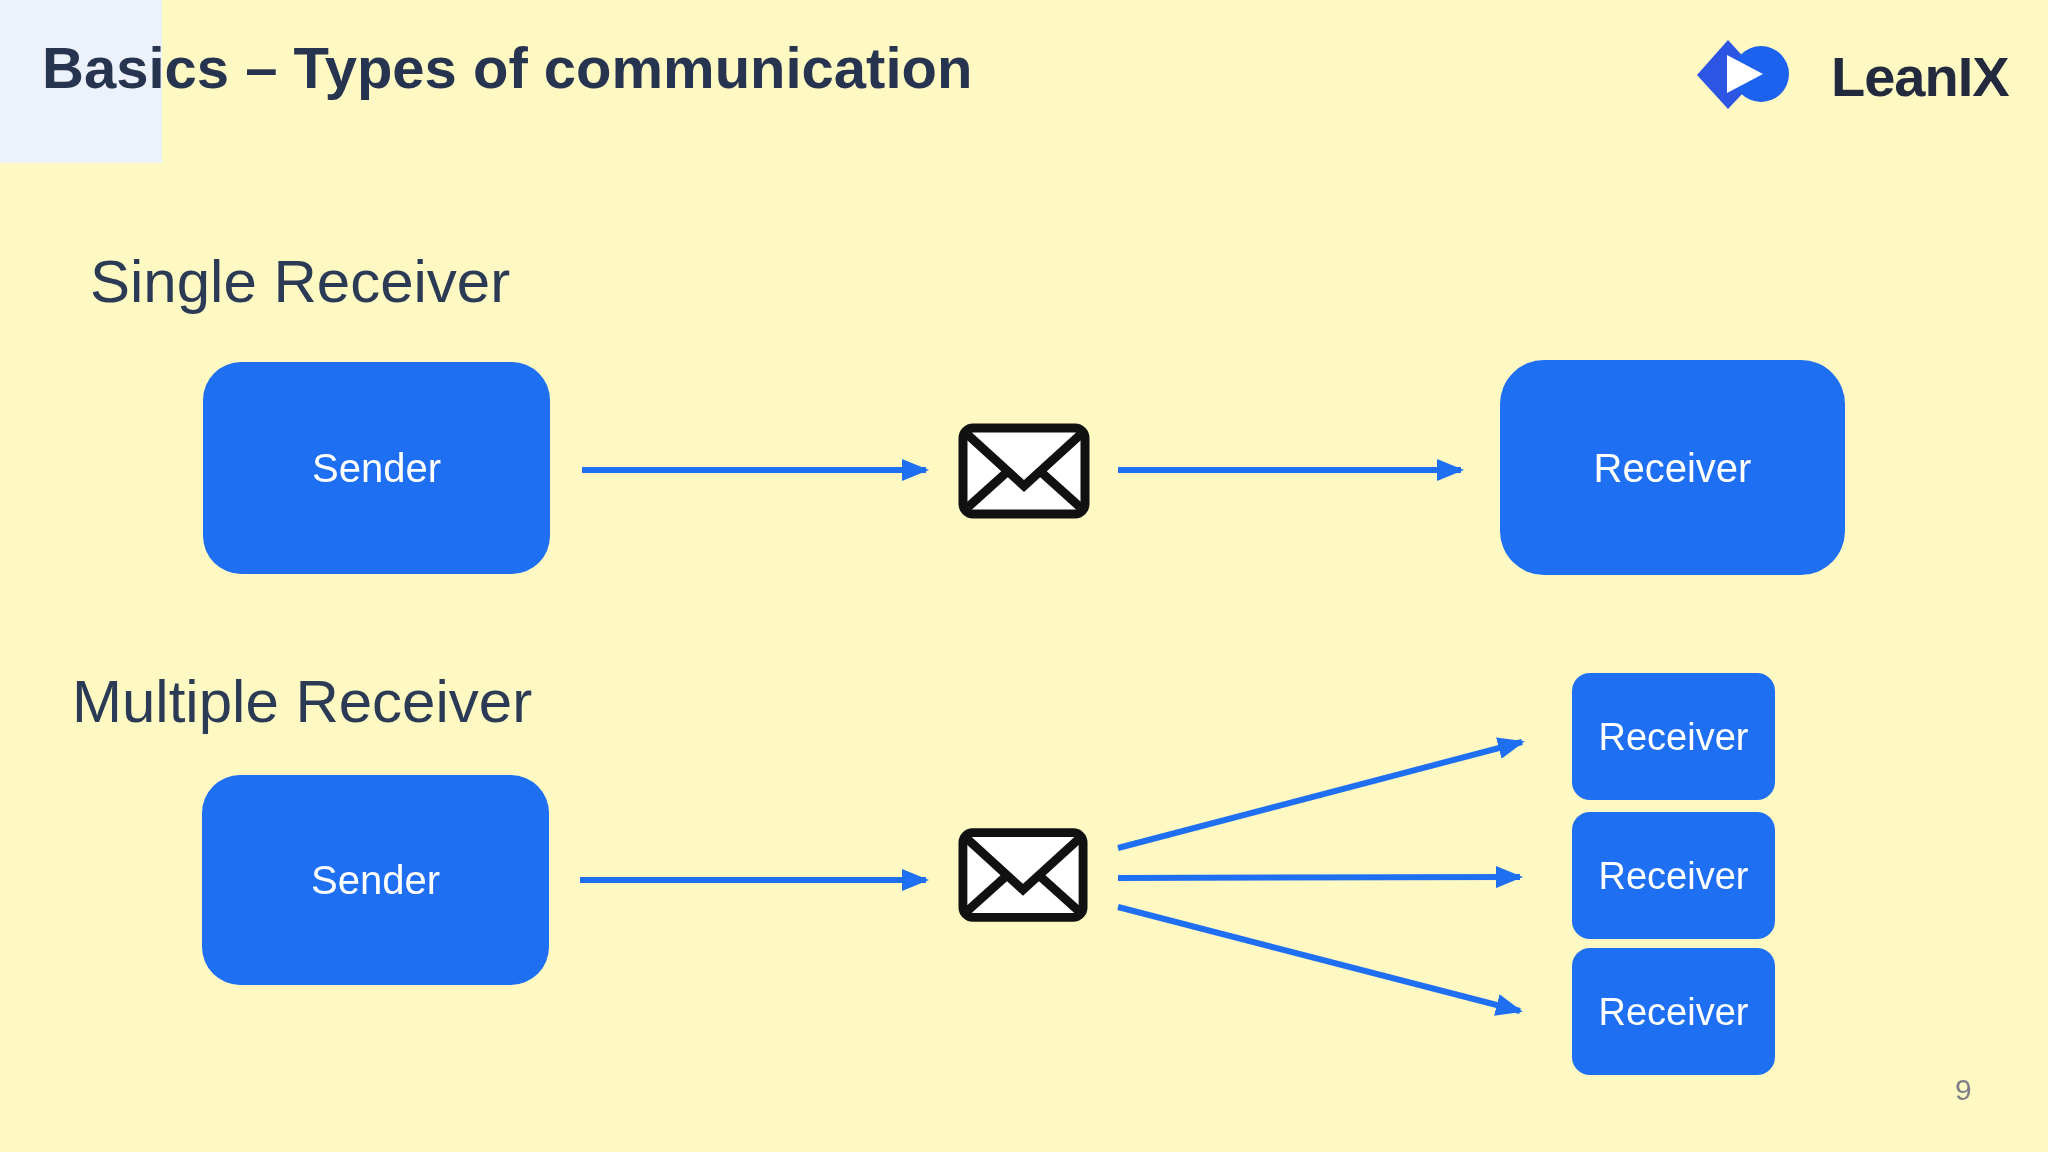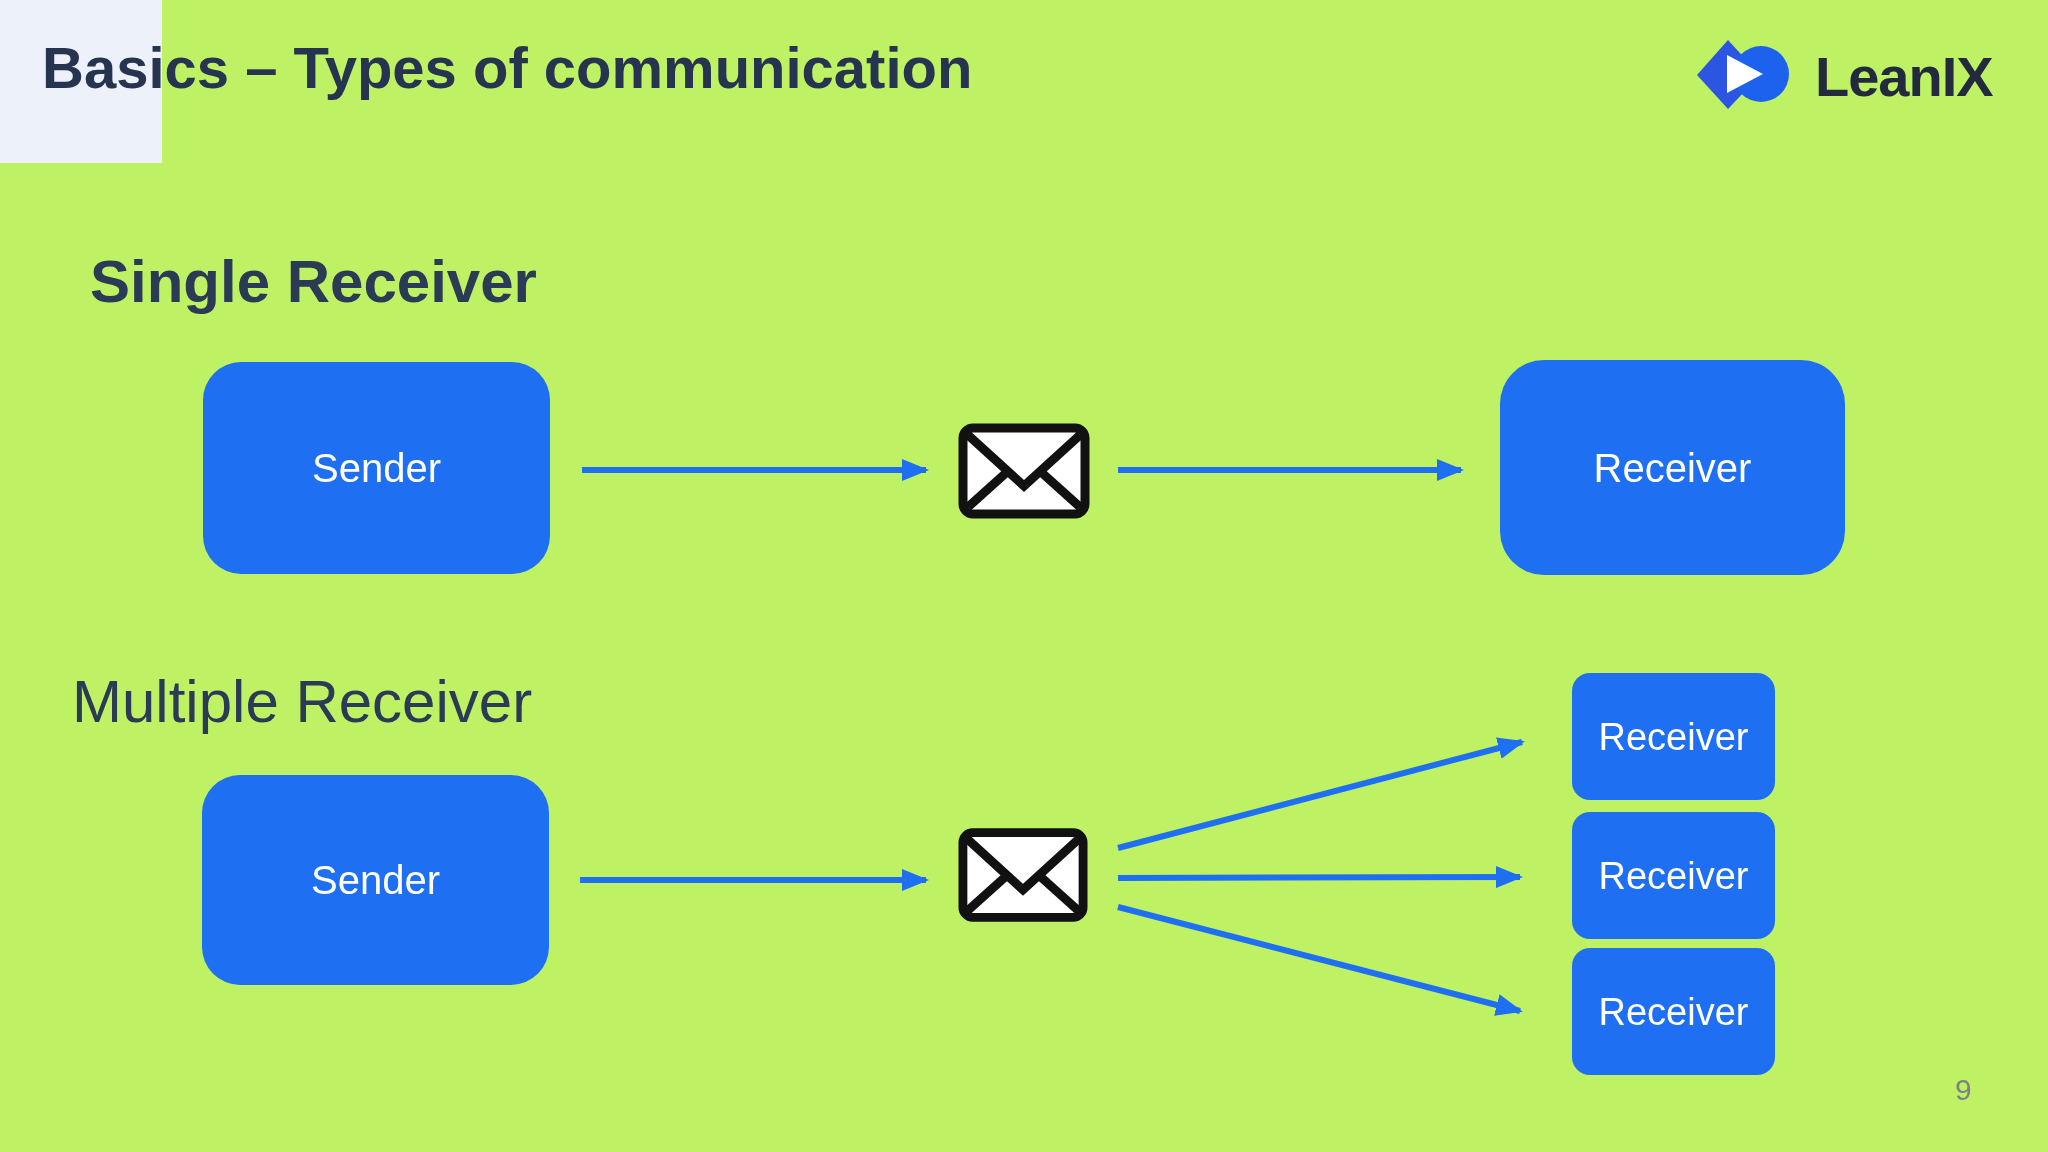--- a/index.html
+++ b/index.html
@@ -5,21 +5,21 @@
   html, body {
     margin: 0;
     padding: 0;
     background: #ffffff;
     font-family: "Liberation Sans", "DejaVu Sans", sans-serif;
   }
   #slide {
     position: relative;
     width: 2048px;
     height: 1152px;
-    background: #bef264;
+    background: #fef9c3;
     overflow: hidden;
   }
   .corner-rect {
     position: absolute;
     left: 0; top: 0;
     width: 162px; height: 163px;
     background: #edf1fa;
   }
   .slide-title {
     position: absolute;
@@ -30,35 +30,35 @@
     line-height: 1.1;
     white-space: nowrap;
   }
   .logo {
     position: absolute;
     left: 1697px; top: 38px;
     display: flex;
     align-items: center;
   }
   .logo-text {
-    margin-left: 26px;
+    margin-left: 42px;
     font-size: 56px;
     font-weight: bold;
     color: #232a3e;
     letter-spacing: -1px;
   }
   .section-heading {
     position: absolute;
     font-size: 60px;
     font-weight: normal;
     color: #2b3a55;
     line-height: 1;
     white-space: nowrap;
   }
-  #heading-single   { left: 90px; top: 252px; font-weight: bold; }
+  #heading-single   { left: 90px; top: 252px; }
   #heading-multiple { left: 72px; top: 672px; }
   .node {
     position: absolute;
     background: #1f6ff2;
     color: #ffffff;
     display: flex;
     align-items: center;
     justify-content: center;
     line-height: 1;
   }

